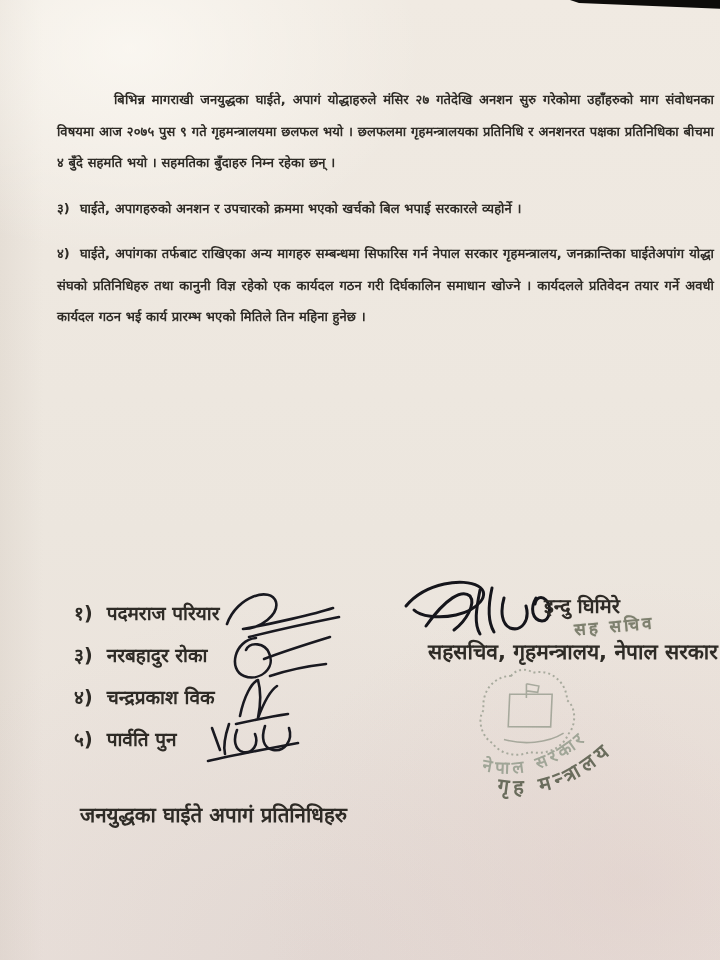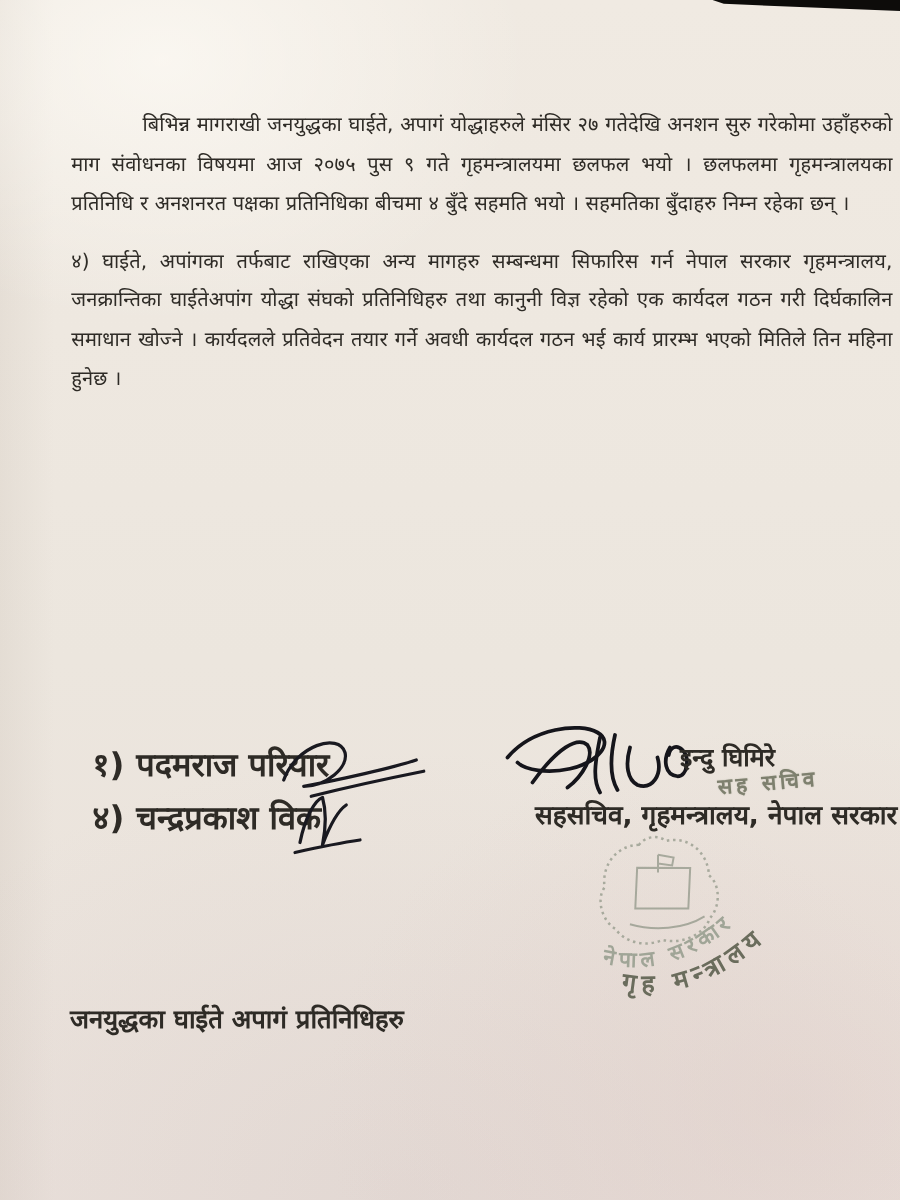--- a/index.html
+++ b/index.html
@@ -18,33 +18,33 @@
       linear-gradient(180deg,#f0eae2 0%, #ece6de 55%, #eae1db 100%);
     color:#2e2b26;
   }
   .corner-wedge{
     position:absolute;top:0;right:0;width:150px;height:11px;
     background:#0d0c0a;
     clip-path:polygon(0 0,100% 0,100% 80%,6% 28%);
   }
   .body-text{
     position:absolute;left:57px;top:84px;width:657px;
-    font-size:16px;line-height:31.5px;font-weight:400;
+    font-size:13px;line-height:31.5px;font-weight:700;
     text-align:justify;letter-spacing:0.1px;
   }
   .body-text p{margin:0 0 14px 0;}
   .body-text p.intro{text-indent:57px;}
   .pt-label{padding-right:10px;}
-  .sign-list{position:absolute;left:74px;top:598px;font-size:26px;font-weight:600;}
+  .sign-list{position:absolute;left:74px;top:598px;font-size:19px;font-weight:600;}
   .sign-row{position:relative;height:30px;line-height:30px;margin-bottom:12px;white-space:nowrap;}
   .sign-row .num{display:inline-block;min-width:26px;}
   .sig{position:absolute;pointer-events:none;}
   .sig path{fill:none;stroke:#191920;stroke-width:2.6;stroke-linecap:round;stroke-linejoin:round;}
   .left-footer{
-    position:absolute;left:56px;top:800px;
+    position:absolute;left:80px;top:800px;
     font-size:20.5px;font-weight:600;white-space:nowrap;
   }
   .official{position:absolute;left:398px;top:576px;width:320px;}
   .official-sig{position:absolute;left:0;top:0;}
   .official-sig path{fill:none;stroke:#15151b;stroke-width:3;stroke-linecap:round;stroke-linejoin:round;}
   .official-name{position:absolute;left:146px;top:16px;font-size:20px;font-weight:600;white-space:nowrap;}
   .side-stamp{
     position:absolute;left:176px;top:38px;
     font-size:17px;font-weight:700;letter-spacing:3px;white-space:nowrap;
     color:#676b57;opacity:0.82;transform:rotate(-5deg);
@@ -62,46 +62,67 @@
 
 <div class="page">
 
   <div class="corner-wedge"></div>
 
   <div class="body-text">
     <p class="intro">बिभिन्न मागराखी जनयुद्धका घाईते, अपागं योद्धाहरुले मंसिर २७ गतेदेखि अनशन सुरु गरेकोमा उहाँहरुको माग संवोधनका विषयमा आज २०७५ पुस ९ गते गृहमन्त्रालयमा छलफल भयो । छलफलमा गृहमन्त्रालयका प्रतिनिधि र अनशनरत पक्षका प्रतिनिधिका बीचमा ४ बुँदे सहमति भयो ।  सहमतिका बुँदाहरु निम्न रहेका छन् ।</p>
 
 
 
+    <p class="point"><span class="pt-label">३)</span><span>घाईते, अपागहरुको अनशन र उपचारको क्रममा भएको खर्चको बिल भपाई सरकारले व्यहोर्ने ।</span></p>
 
     <p class="point"><span class="pt-label">४)</span><span>घाईते, अपांगका तर्फबाट राखिएका अन्य मागहरु सम्बन्धमा सिफारिस गर्न नेपाल सरकार गृहमन्त्रालय, जनक्रान्तिका घाईतेअपांग योद्धा संघको प्रतिनिधिहरु तथा कानुनी विज्ञ रहेको एक कार्यदल गठन गरी दिर्घकालिन समाधान खोज्ने । कार्यदलले प्रतिवेदन तयार गर्ने अवधी कार्यदल गठन भई कार्य प्रारम्भ भएको मितिले तिन महिना हुनेछ ।</span></p>
   </div>
 
   <div class="sign-list">
 
     <div class="sign-row">
       <span class="num">१)</span>
       <span>पदमराज परियार</span>
       <svg class="sig" style="left:145px;top:-14px;" width="125" height="60" viewBox="0 0 125 60">
         <path d="M8,40 C18,12 52,2 57,18 C60,30 42,45 24,45 M24,45 C52,40 96,30 114,24"></path>
         <path d="M30,53 C62,45 100,37 120,33"></path>
       </svg>
     </div>
 
 
+    <div class="sign-row">
+      <span class="num">३)</span>
+      <span>नरबहादुर रोका</span>
+      <svg class="sig" style="left:150px;top:-16px;" width="110" height="62" viewBox="0 0 110 62">
+        <path d="M32,14 C10,16 4,46 20,52 C36,58 52,44 45,29 C41,19 26,17 22,26"></path>
+        <path d="M40,35 C58,28 80,21 106,13"></path>
+        <path d="M46,52 C64,46 84,42 102,40"></path>
+      </svg>
+    </div>
 
     <div class="sign-row">
       <span class="num">४)</span>
       <span>चन्द्रप्रकाश विक</span>
       <svg class="sig" style="left:150px;top:-10px;" width="72" height="58" viewBox="0 0 72 58">
         <path d="M16,44 C20,24 28,10 34,8 C38,22 36,36 34,46 C40,30 47,18 53,14"></path>
         <path d="M12,52 C30,48 50,44 64,42"></path>
       </svg>
     </div>
 
+    <div class="sign-row">
+      <span class="num">५)</span>
+      <span>पार्वति पुन</span>
+      <svg class="sig" style="left:128px;top:-8px;" width="100" height="50" viewBox="0 0 100 50">
+        <path d="M10,12 L18,34"></path>
+        <path d="M27,8 C23,20 21,30 23,38"></path>
+        <path d="M35,14 C31,24 33,34 41,36 C51,38 57,28 53,18"></path>
+        <path d="M63,10 C59,22 61,32 71,34 C83,36 91,24 87,12"></path>
+        <path d="M6,45 C32,39 64,33 96,27"></path>
+      </svg>
+    </div>
 
   </div>
 
   <div class="left-footer">जनयुद्धका घाईते अपागं प्रतिनिधिहरु</div>
 
   <div class="official">
 
     <svg class="official-sig" width="155" height="68" viewBox="0 0 155 68">
       <path d="M8,30 C28,6 66,2 80,10 C94,18 80,34 58,39 C40,43 22,40 16,34"></path>
       <path d="M28,50 C48,22 64,13 72,20 C78,28 68,45 56,54"></path>

